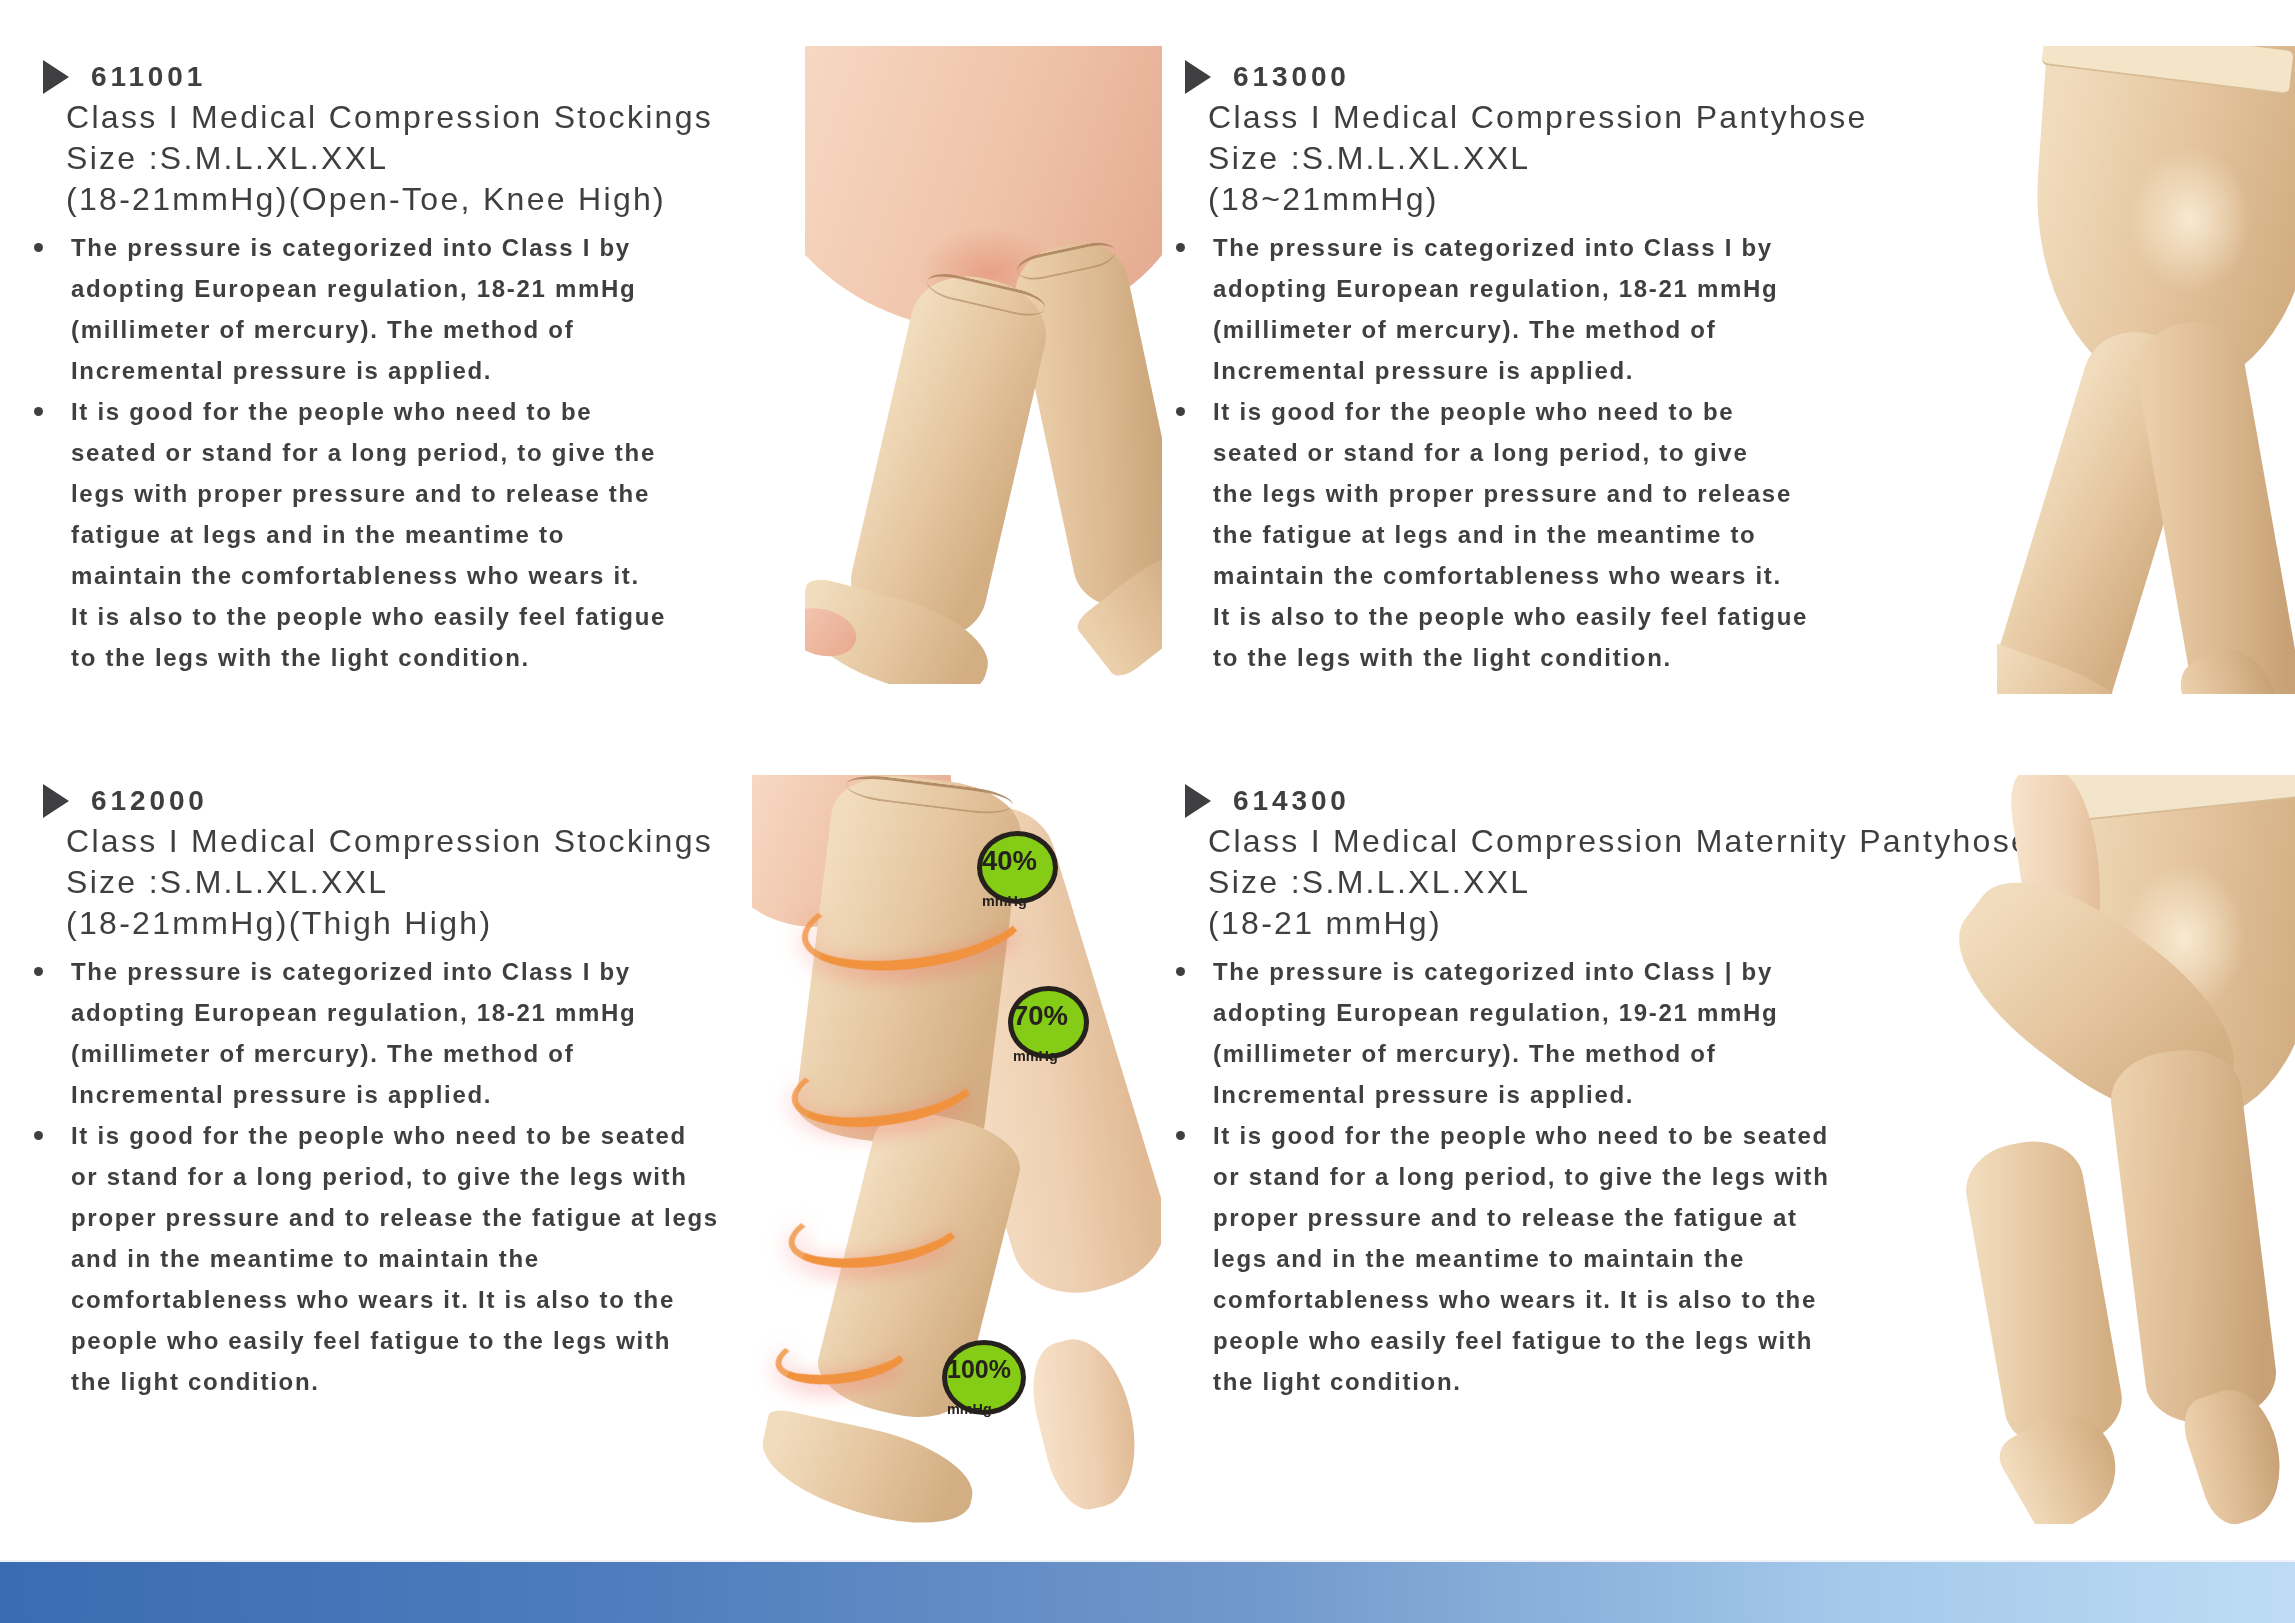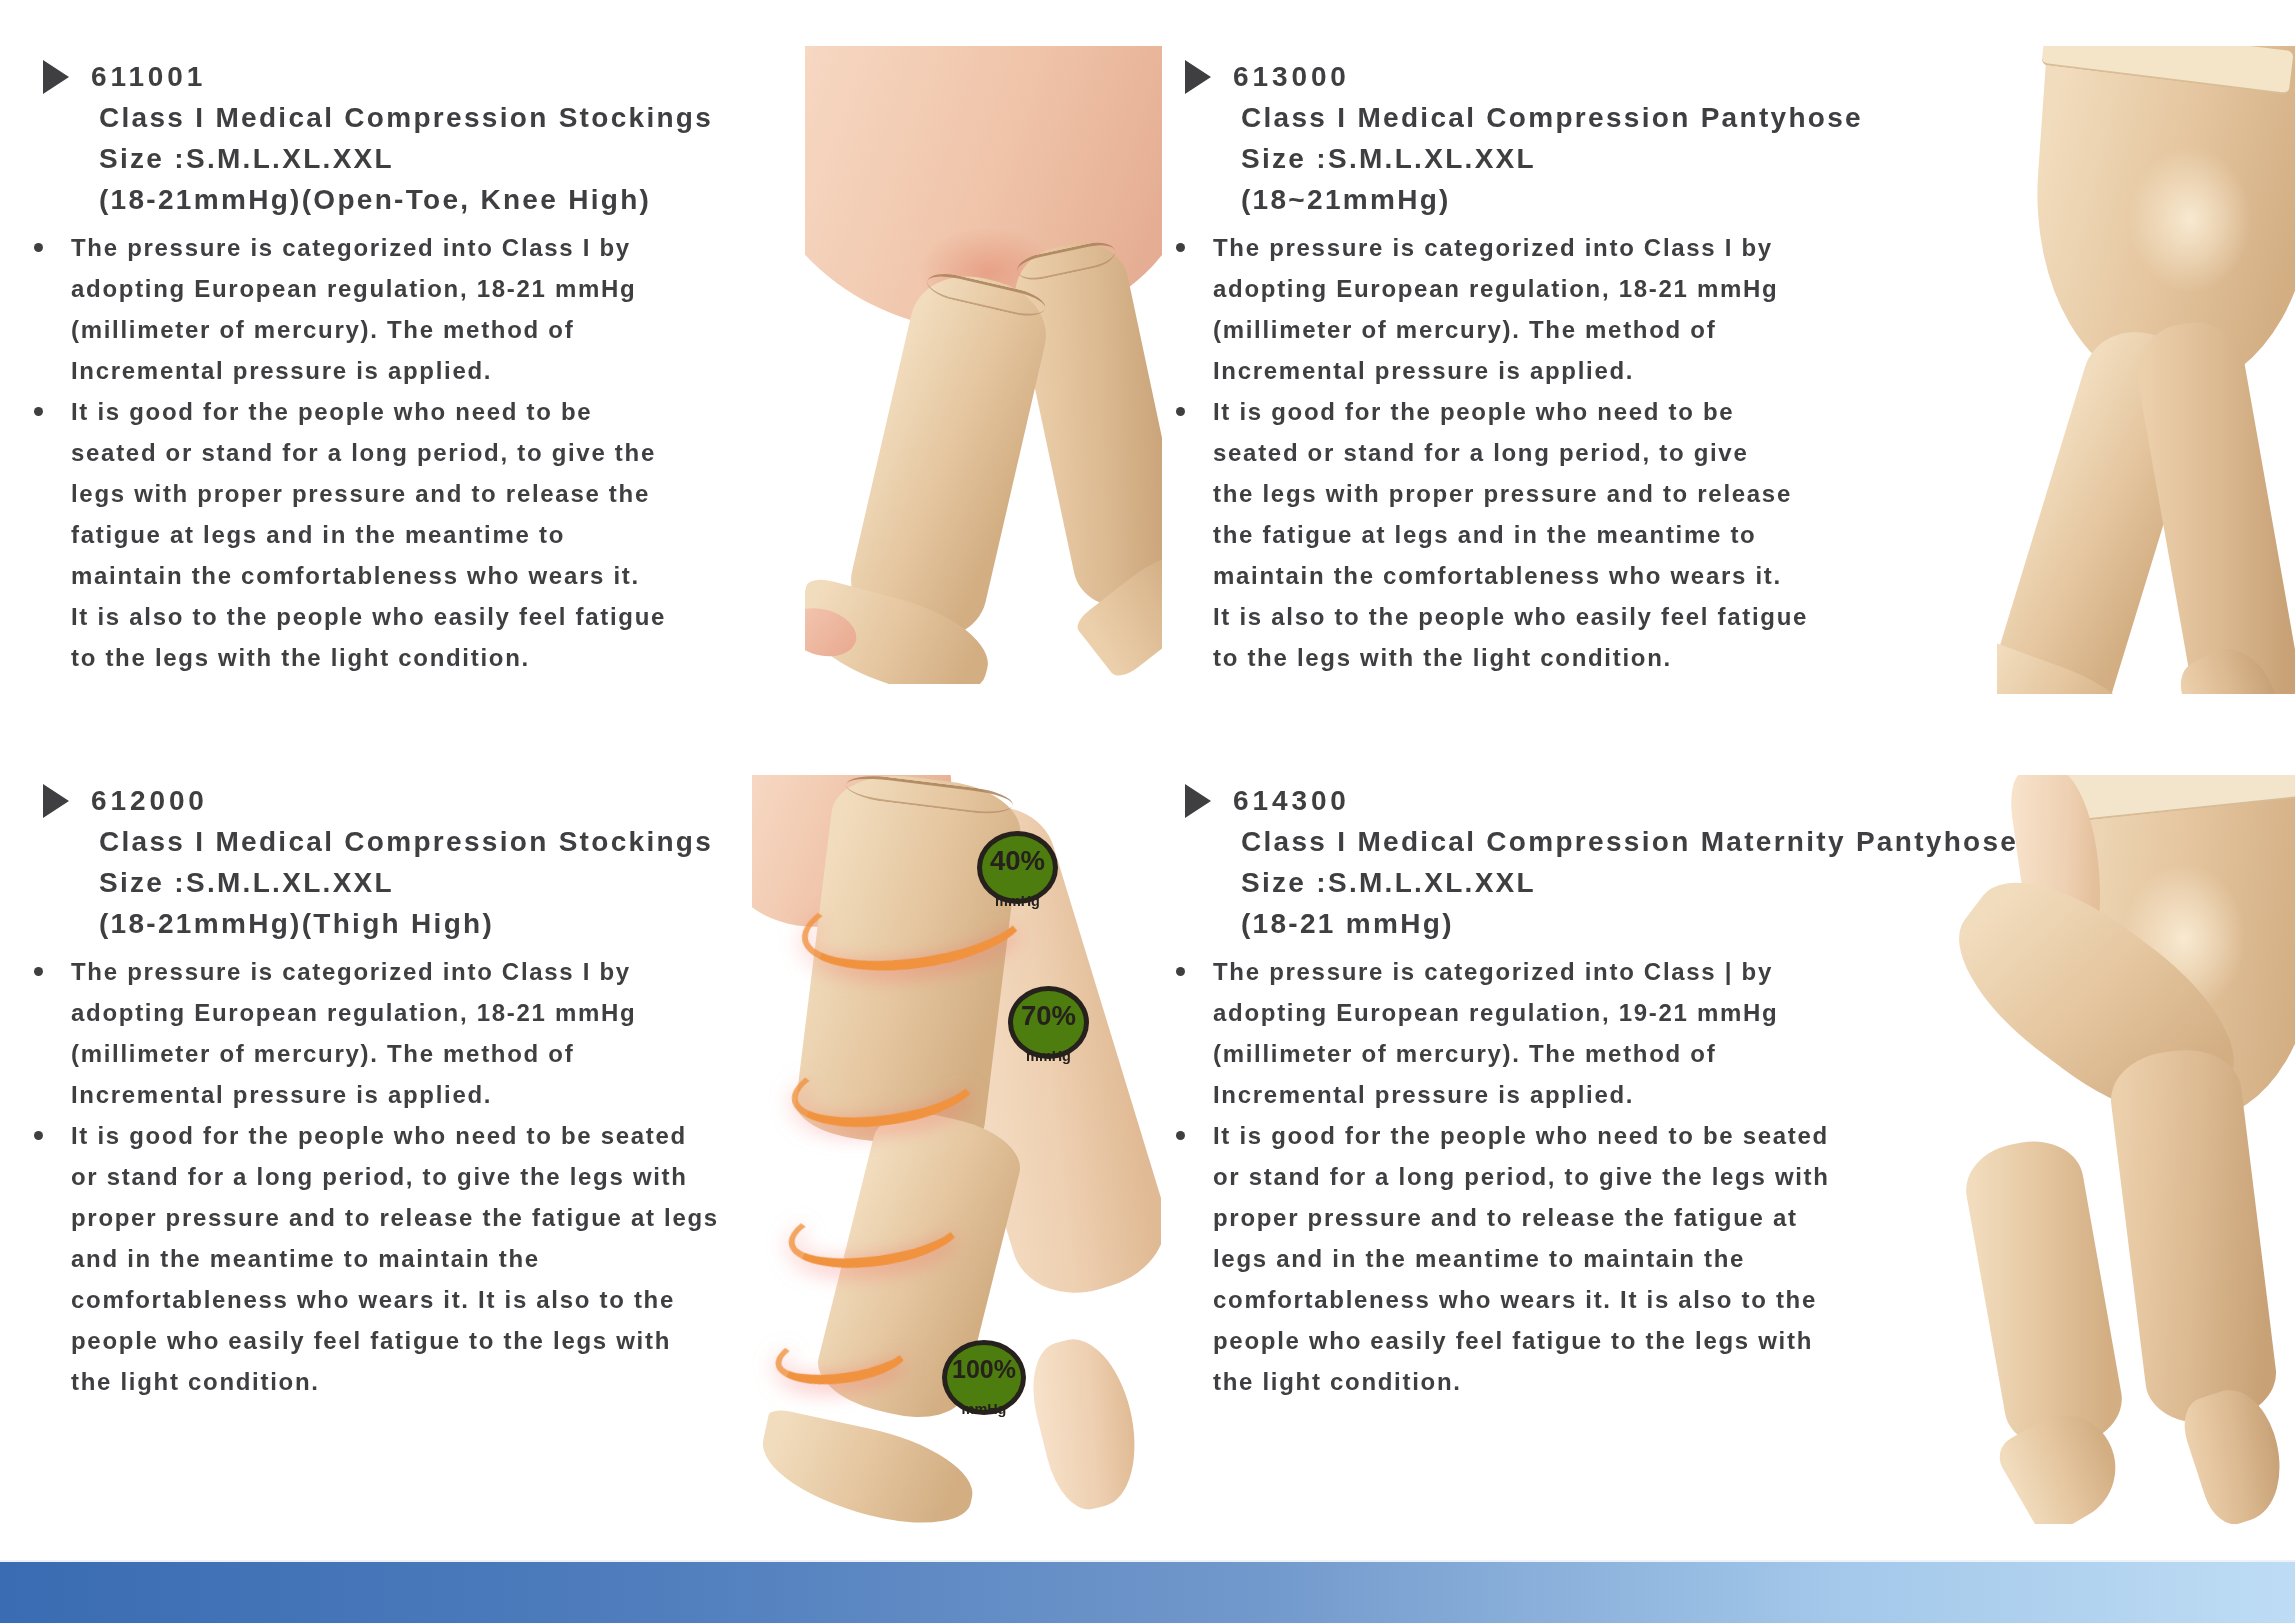--- a/index.html
+++ b/index.html
@@ -12,21 +12,21 @@
   
   .product{position:absolute;color:#3f3e41;}
   #p1{left:43px;top:56px;width:772px;}
   #p2{left:1185px;top:56px;width:981px;}
   #p3{left:43px;top:780px;width:850px;}
   #p4{left:1185px;top:780px;width:994px;}
   .code-row{display:flex;align-items:center;height:41px;}
   .arrow{width:0;height:0;border-top:17.7px solid transparent;border-bottom:17.7px solid transparent;
          border-left:26px solid #3f3e41;margin-right:22px;flex:0 0 auto;}
   .code{font-size:28px;font-weight:bold;letter-spacing:3.9px;}
-  .hdr-line{margin-left:56px;height:41px;line-height:41px;font-size:28px;font-weight:bold;letter-spacing:2.3px;white-space:nowrap;}
+  .hdr-line{margin-left:23px;height:41px;line-height:41px;font-size:32px;font-weight:normal;letter-spacing:2.3px;white-space:nowrap;}
   .bullets{margin-left:28px;margin-top:6.5px;}
   .bullet{position:relative;}
   .dot{position:absolute;left:-37px;top:16.4px;width:9.2px;height:9.2px;border-radius:50%;background:#3f3e41;}
   .btext{font-size:24px;font-weight:bold;letter-spacing:1.7px;line-height:41px;white-space:pre-line;}
   
   .photo{position:absolute;overflow:hidden;}
   .shape{position:absolute;}
   .stocking{background:linear-gradient(100deg,#f1dcbd 8%,#e6c8a2 45%,#d3ae83 88%);}
   .stocking2{background:linear-gradient(100deg,#ecd0ac 8%,#dcba92 50%,#c8a176 90%);}
   .sheer{background:linear-gradient(100deg,#f7e2ca 8%,#eed0b2 55%,#e0ba94 90%);}
@@ -35,22 +35,22 @@
         border-top:3.3px solid rgba(170,130,90,.85);border-bottom:2.6px solid rgba(170,130,90,.6);
         border-radius:50%/100%;}
   .blush{position:absolute;border-radius:50%;background:radial-gradient(closest-side,rgba(225,130,105,.5),rgba(225,130,105,0) 72%);}
   .hilite{position:absolute;border-radius:50%;background:radial-gradient(closest-side,rgba(252,240,218,.85),rgba(252,240,218,0) 72%);}
   .toes{position:absolute;border-radius:50%;background:linear-gradient(115deg,#f4c9b4,#e8a98f);}
   
   .ring{position:absolute;border-radius:50%;border:6.5px solid transparent;
         border-bottom:10.5px solid #f0923e;border-left:6.5px solid rgba(240,146,62,.8);
         filter:drop-shadow(0 5.2px 10.5px rgba(242,98,92,.65));transform:rotate(-8deg);}
   
-  .badge{position:absolute;background:#4d7c0f;border:5.2px solid #26211d;border-radius:50%;
-         text-align:center;color:#26211d;box-sizing:border-box;}
+  .badge{position:absolute;background:#84cc16;border:5.2px solid #26211d;border-radius:50%;
+         text-align:left;color:#26211d;box-sizing:border-box;}
   .badge .pct{font-size:27.5px;font-weight:bold;line-height:1;margin-top:10.5px;}
   .badge .unit{font-size:14.4px;font-weight:bold;line-height:1;margin-top:20px;}
   
   .footer-bar{position:absolute;left:0;top:1560px;width:2295px;height:63px;
       background:linear-gradient(90deg,#3a6cb3 0%,#4f7dbd 28%,#7299cc 55%,#a3c8ea 80%,#bedcf4 100%);
       border-top:2px solid #eef2f8;}
 </style>
 </head>
 <body>
 

